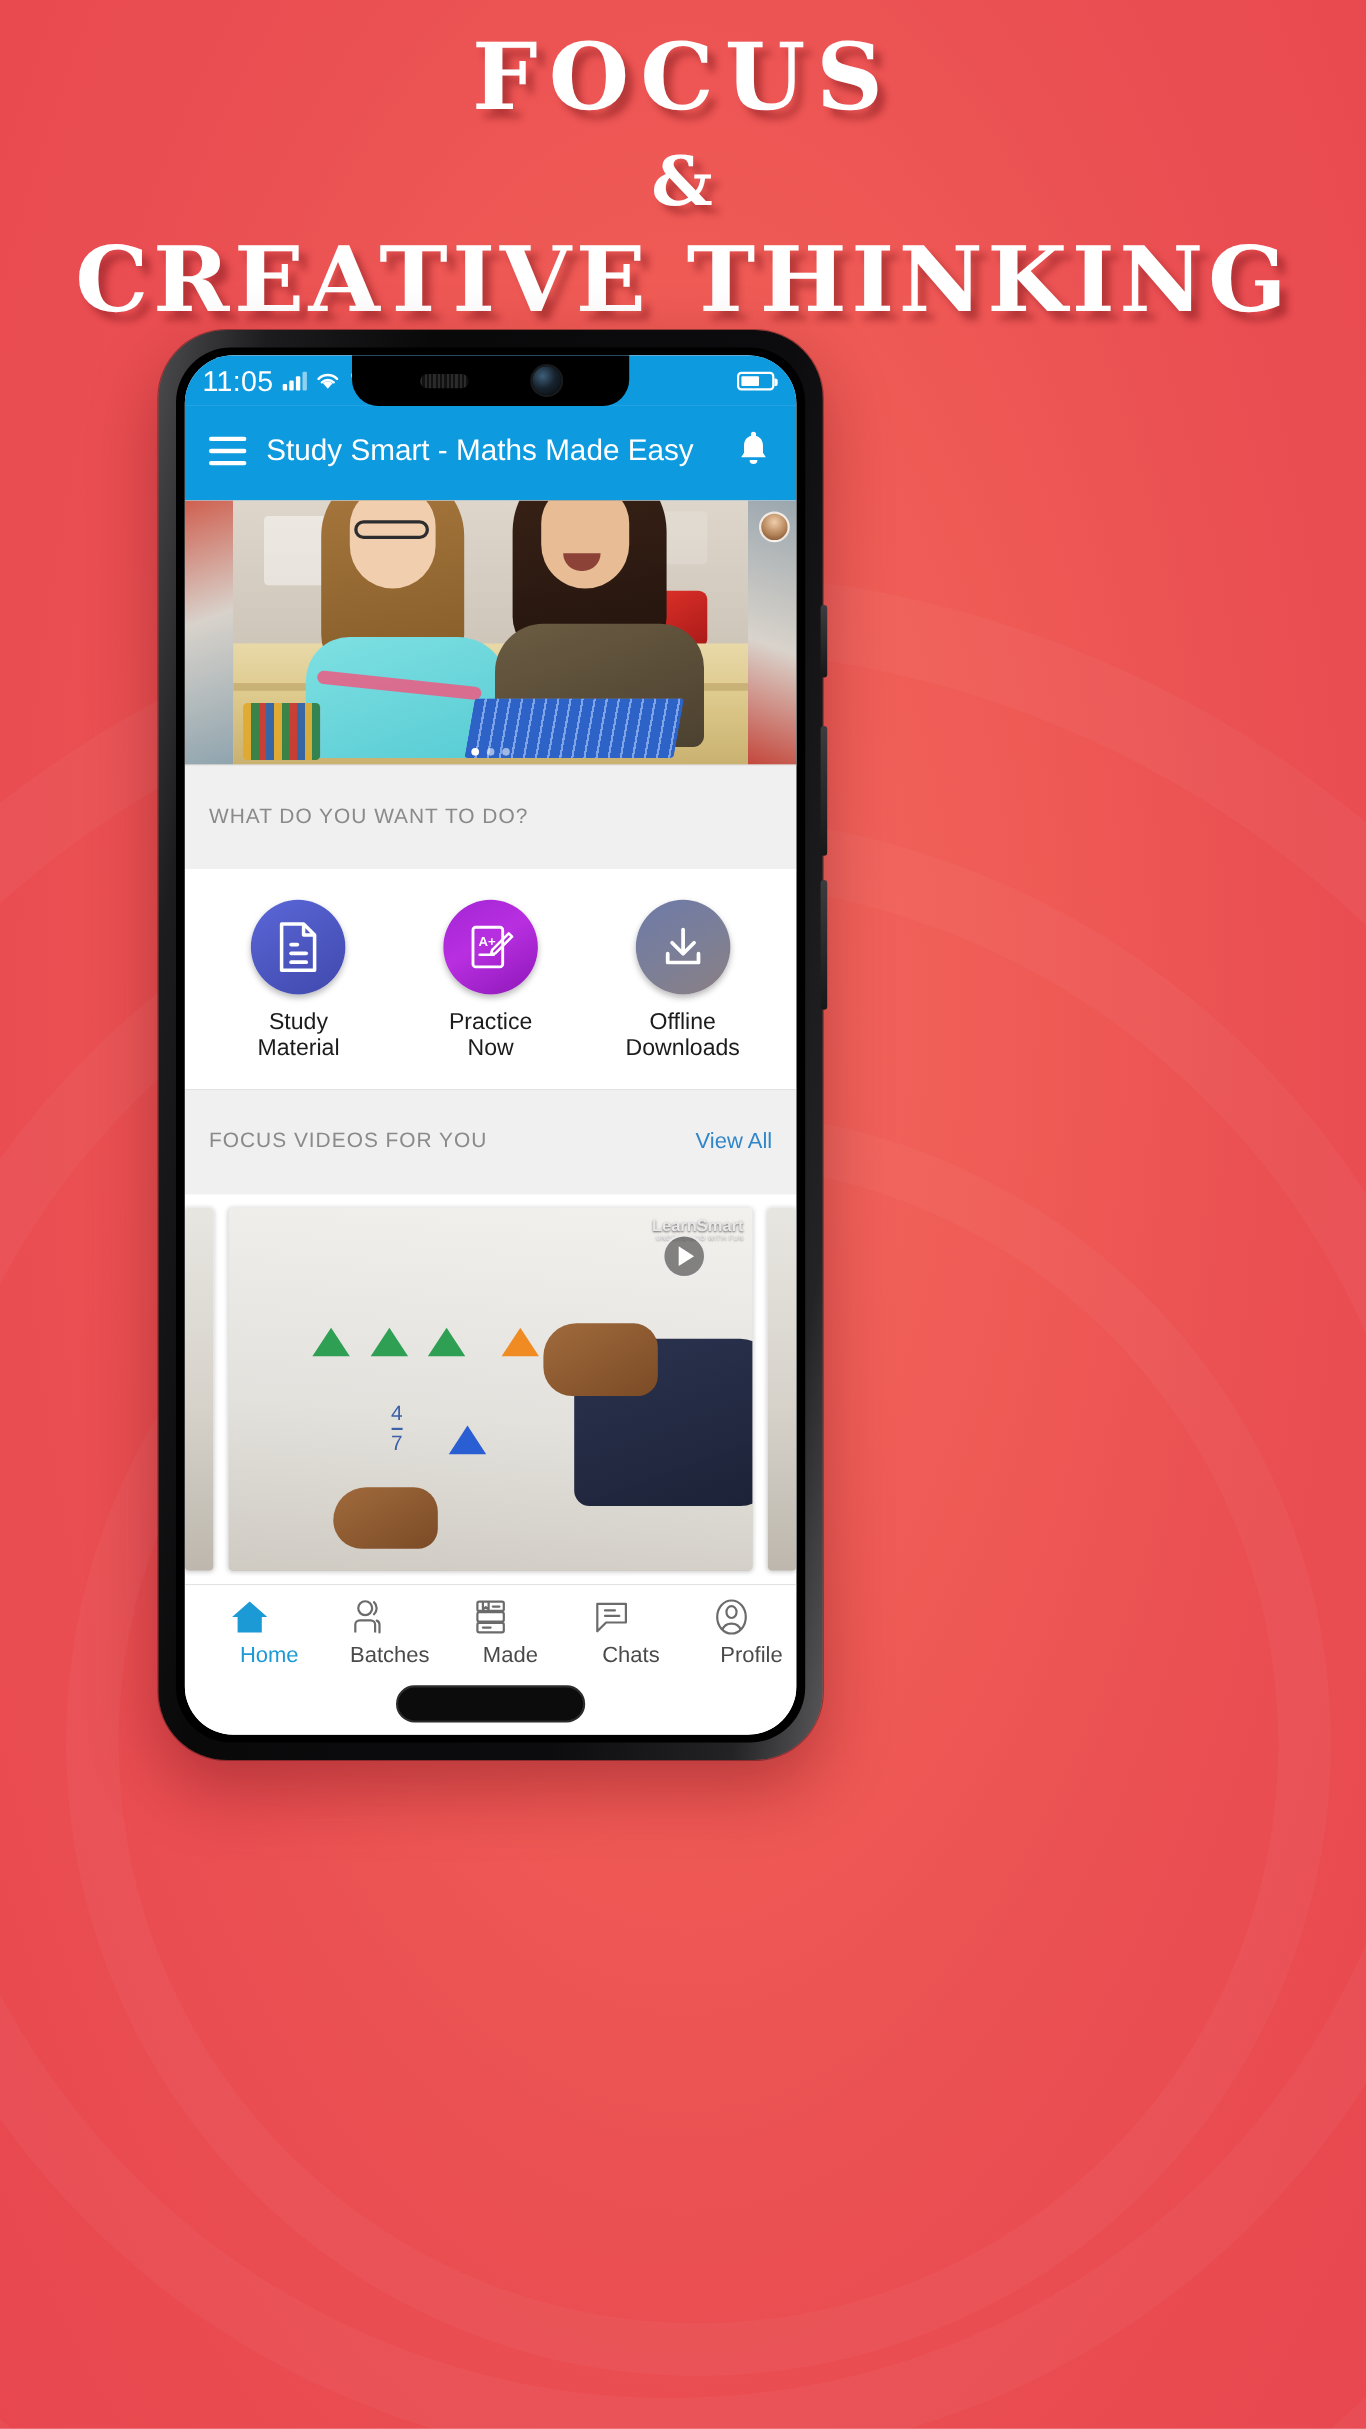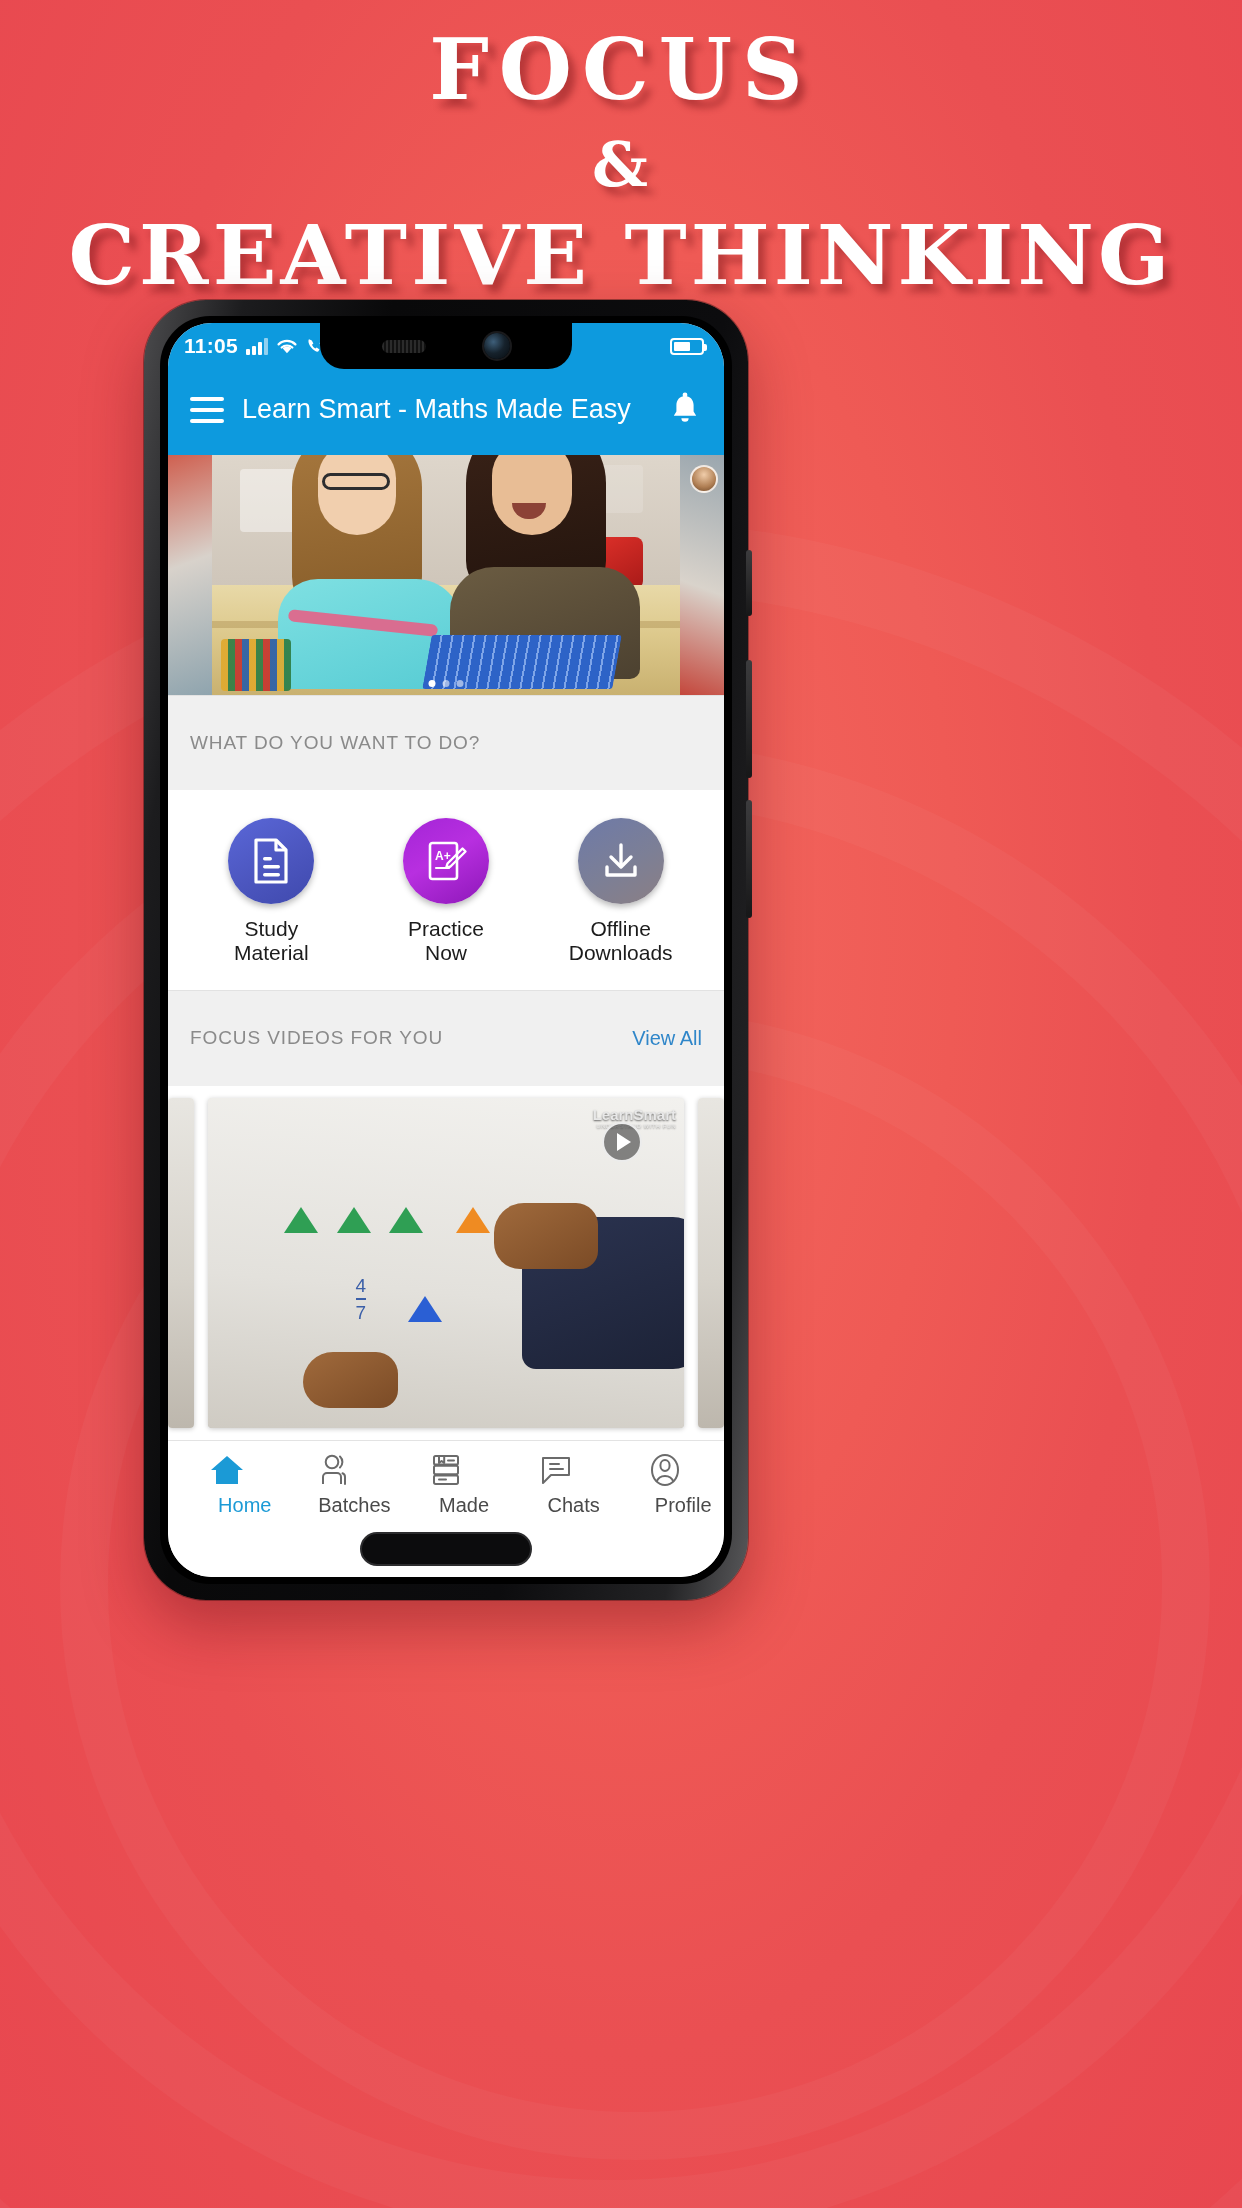--- a/index.html
+++ b/index.html
@@ -112,21 +112,21 @@
     background: #0d9ade;
     display: flex;
     align-items: center;
     padding: 0 16px;
     color: #fff;
     flex: none;
     position: relative;
     z-index: 20;
   }
   .sb-left { display: flex; align-items: center; gap: 8px; }
-  .sb-time { font-size: 21px; font-weight: bold; letter-spacing: .3px; }
+  .sb-time { font-size: 26px; font-weight: normal; letter-spacing: .3px; }
   .sb-right { margin-left: auto; display: flex; align-items: center; gap: 8px; padding-right: 4px; }
   .bars { display: flex; align-items: flex-end; gap: 2px; height: 17px; }
   .bars i { width: 4px; background: #fff; border-radius: 1px; display:block; }
   .bars i:nth-child(1){height:6px}.bars i:nth-child(2){height:9px}
   .bars i:nth-child(3){height:13px}.bars i:nth-child(4){height:17px;opacity:.55}
   .battery {
     width: 34px; height: 17px; border: 2px solid #fff; border-radius: 4px;
     position: relative; display:flex; align-items:center; padding:2px;
   }
   .battery::after {
@@ -401,21 +401,21 @@
             </span>
         </div>
       </div>
 
       <div class="appbar">
         <div class="hamburger">
           <span></span>
             <span></span>
             <span></span>
         </div>
-        <div class="appbar-title">Learn Smart - Maths Made Easy</div>
+        <div class="appbar-title">Study Smart - Maths Made Easy</div>
         <div class="bell">
           <svg width="34" height="38" viewBox="0 0 34 38">
             <path d="M17 5 c-5 0-8.6 3.9-8.6 9 v6.5 l-2.6 4.2 h22.4 l-2.6-4.2 V14 c0-5.1-3.6-9-8.6-9 Z" fill="#fff"></path>
             <circle cx="17" cy="4" r="2.4" fill="#fff"></circle>
             <path d="M13.4 27.2 a3.6 3.6 0 0 0 7.2 0 Z" fill="#fff"></path>
           </svg>
         </div>
       </div>
 
       <div class="hero">

